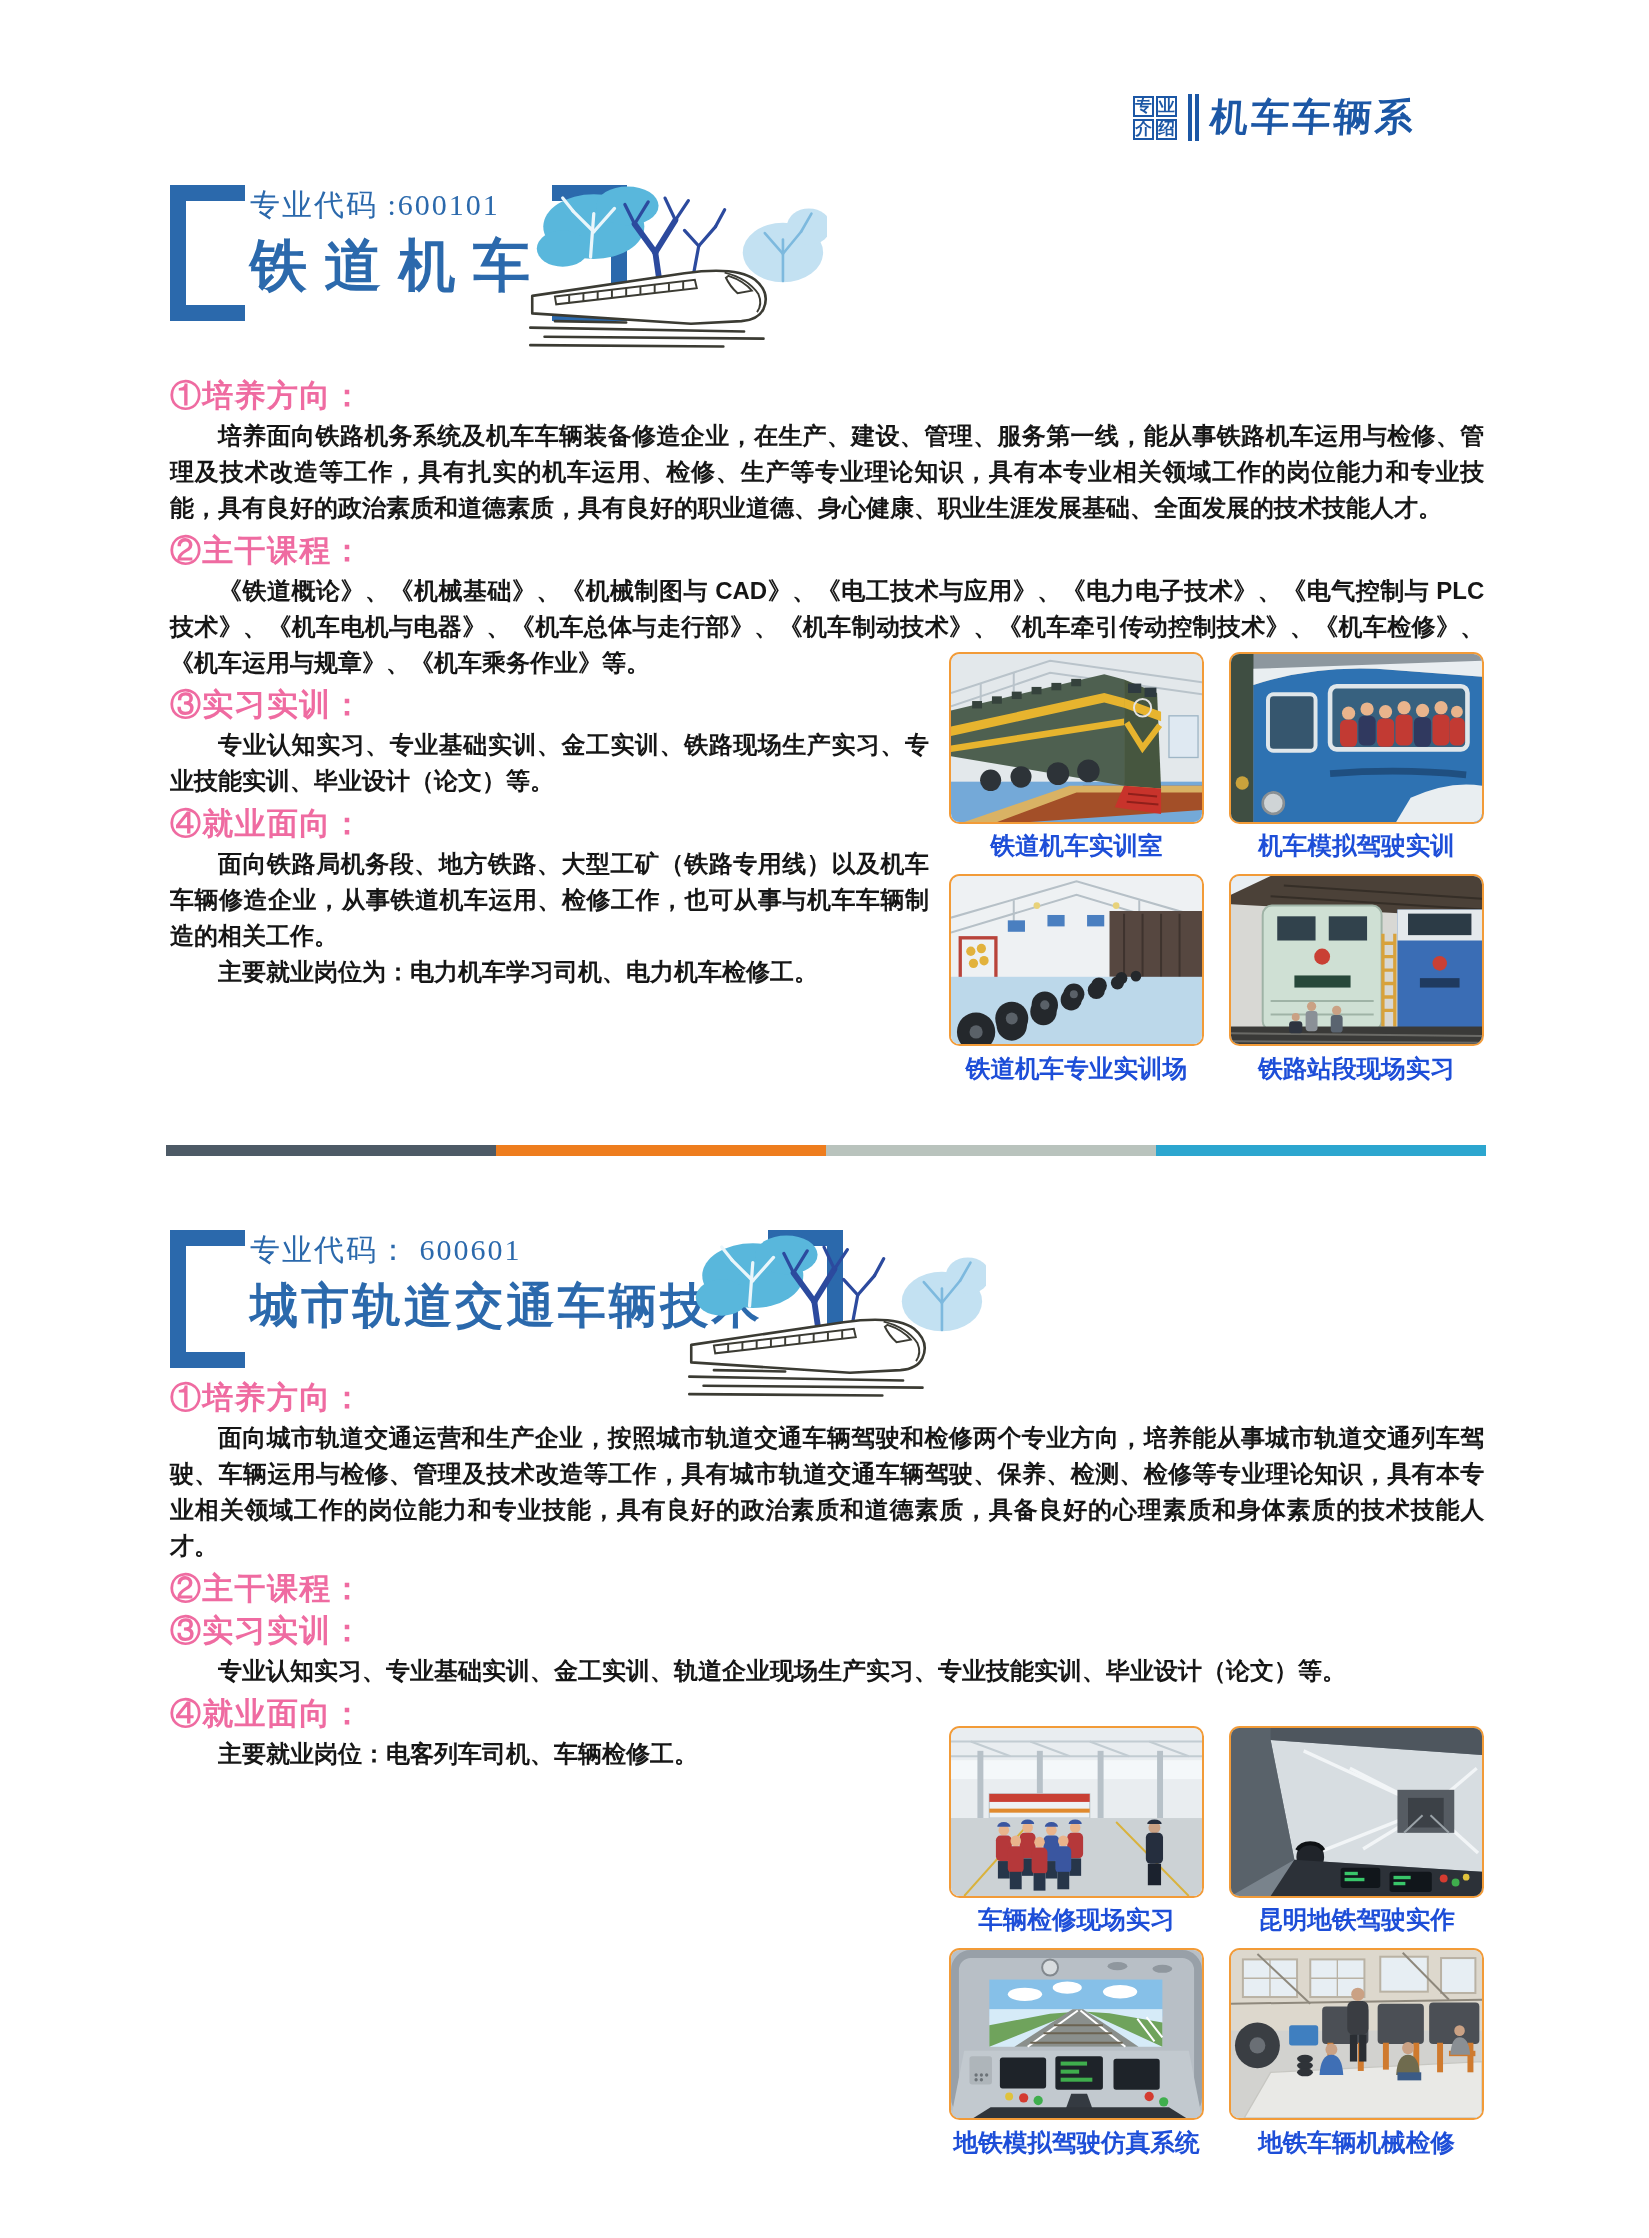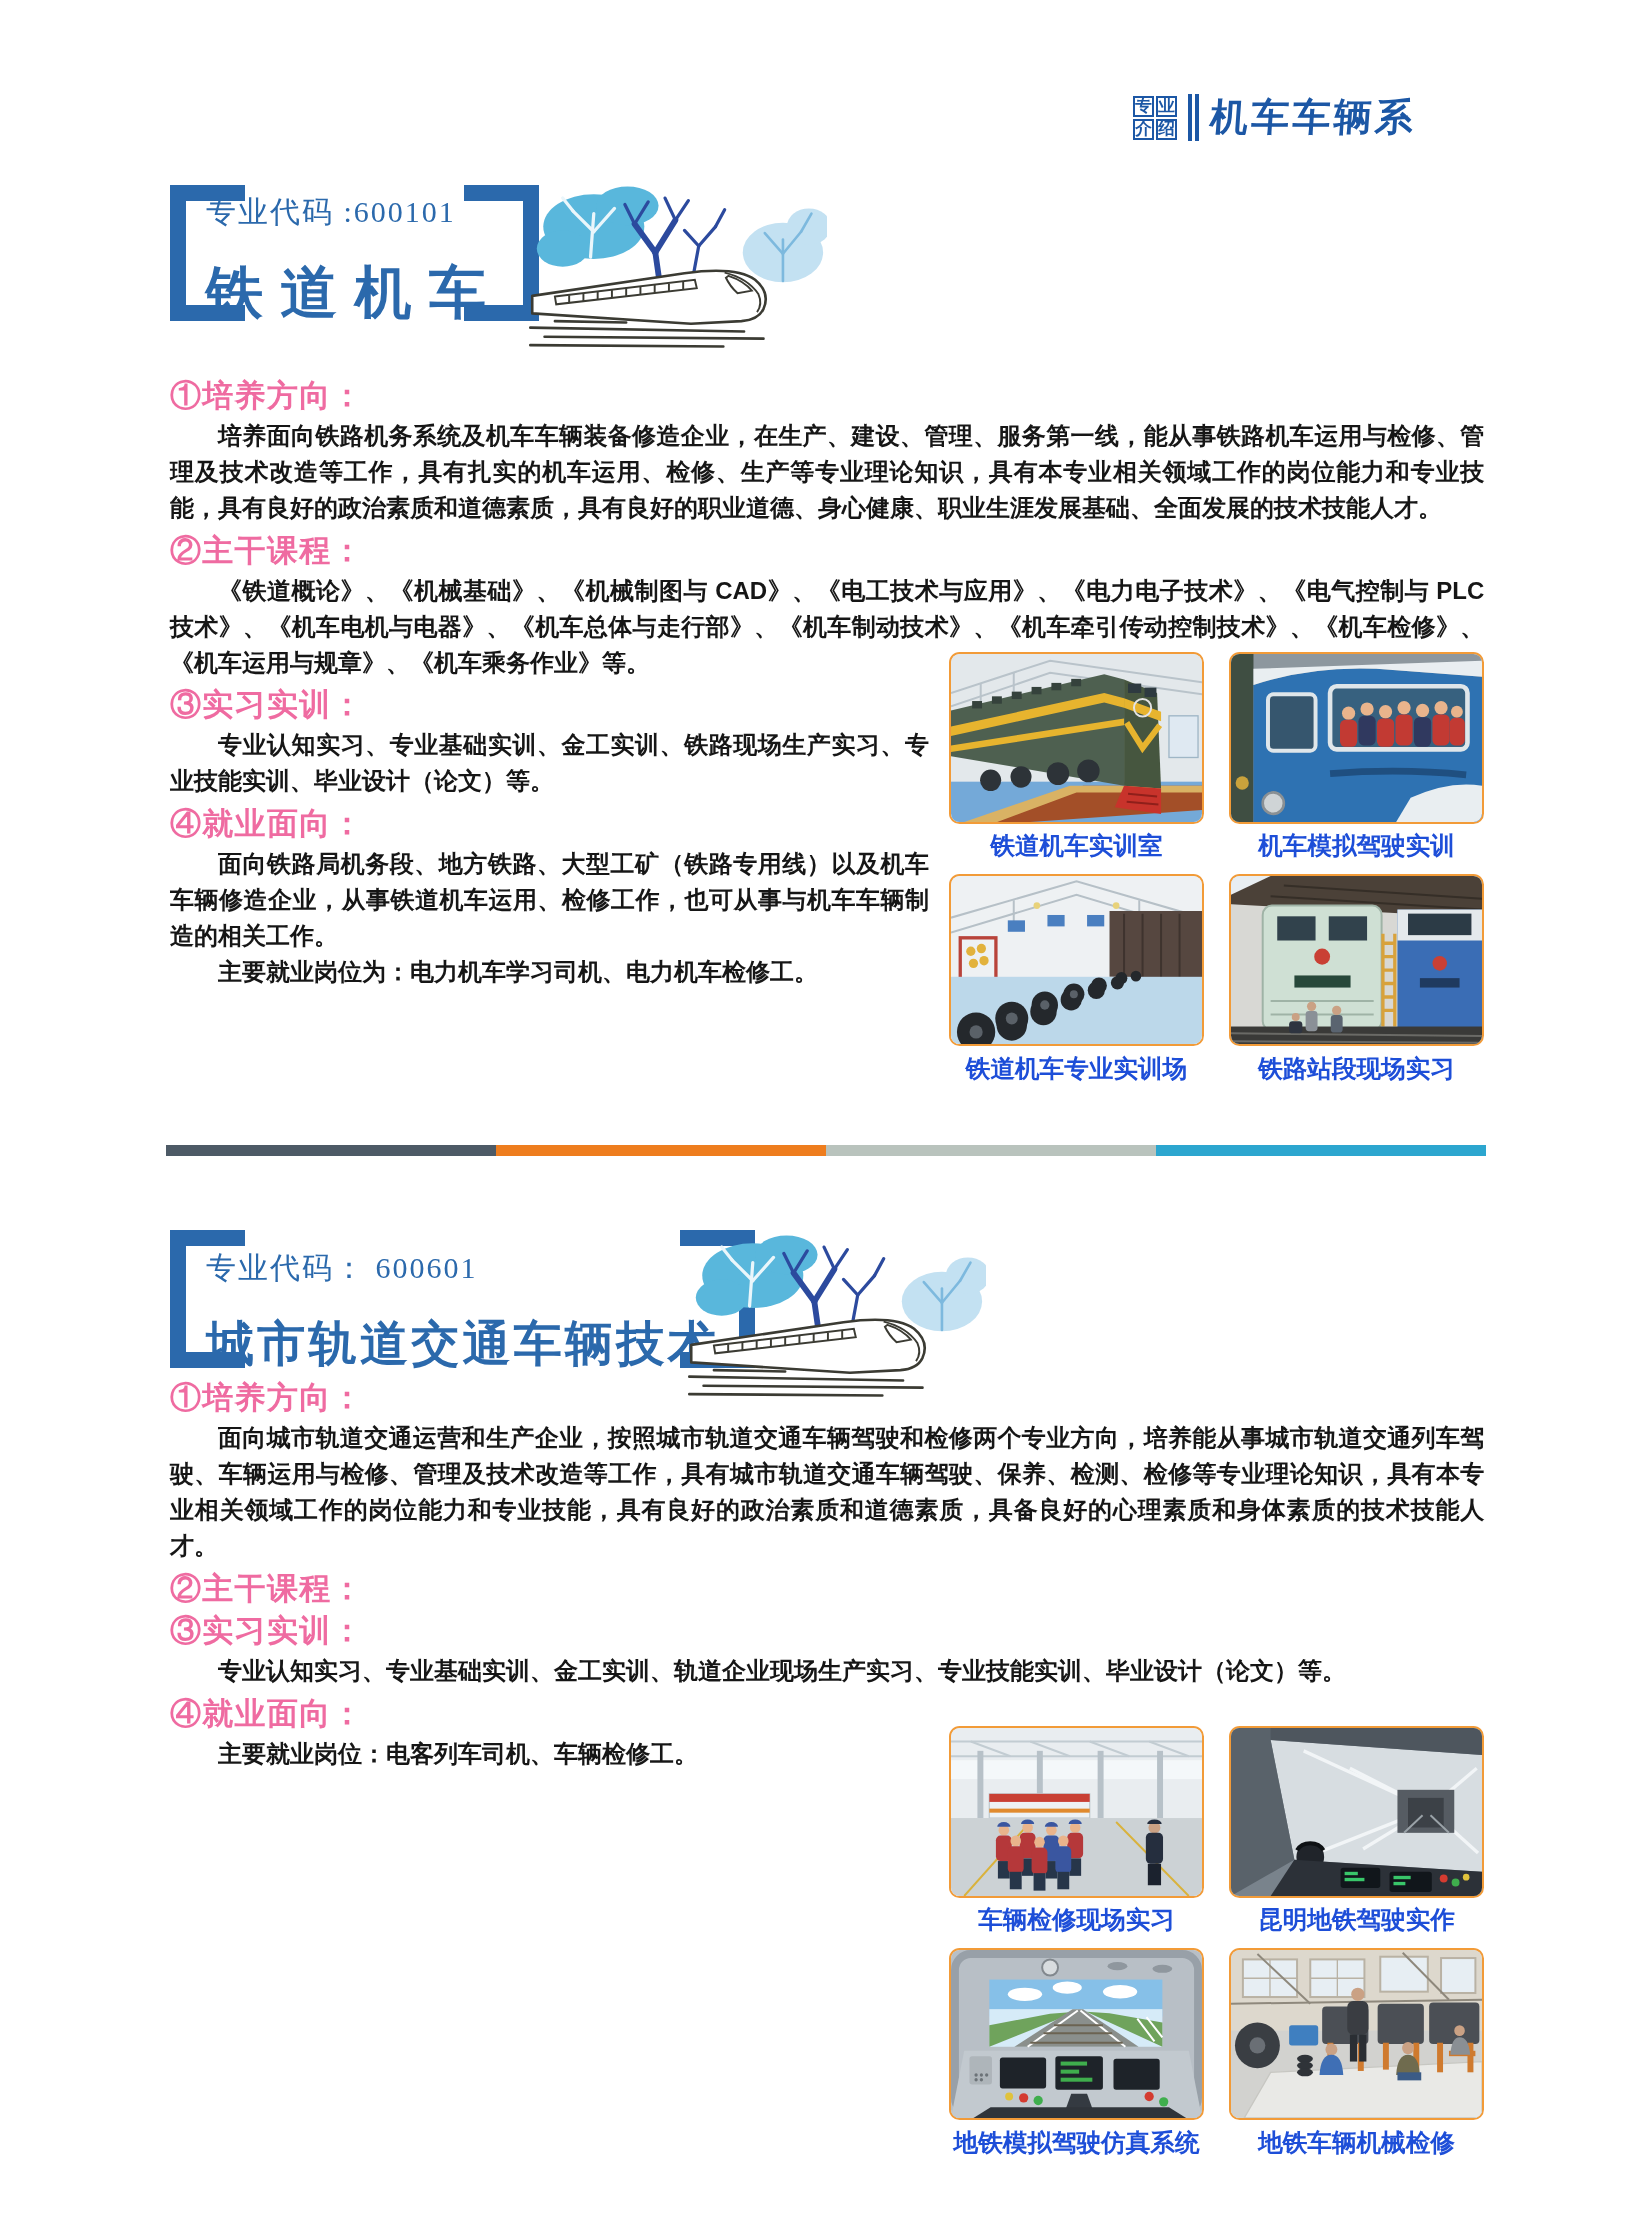--- a/index.html
+++ b/index.html
@@ -9,28 +9,28 @@
   
   .dept-header{position:absolute;top:92px;right:234px;display:flex;align-items:center;gap:10.6px;}
   .badge{display:grid;grid-template-columns:21px 21px;grid-auto-rows:21px;gap:2px;}
   .badge span{border:2px solid #1c57a5;color:#1c57a5;font-size:16.6px;font-weight:700;
               display:flex;align-items:center;justify-content:center;line-height:1;}
   .vbars{display:flex;gap:3.3px;height:47px;}
   .vbars i{width:4px;background:#1c57a5;}
   .dept-title{font-size:38px;font-weight:800;color:#1c57a5;letter-spacing:3.3px;transform:skewX(-4deg);}
 
   
-  .major-box{position:absolute;display:flex;flex-direction:column;justify-content:flex-end;gap:10.6px;padding:0 36px;}
+  .major-box{position:absolute;display:flex;flex-direction:column;justify-content:flex-start;gap:10.6px;padding:0 80px;}
   .major-box::before,.major-box::after{content:"";position:absolute;top:0;bottom:0;width:59px;border:16.6px solid #2b69ac;}
   .major-box::before{left:0;border-right:none;}
   .major-box::after{right:0;border-left:none;}
   .box1{left:170px;top:185px;height:136px;}
   .box2{left:170px;top:1230px;height:138px;}
   .major-code{font-size:30px;color:#2b69ac;font-family:"Liberation Serif",serif;letter-spacing:2px;}
-  .major-name{font-size:57px;font-weight:800;color:#2b69ac;line-height:1;white-space:nowrap;margin-top:20px;}
+  .major-name{font-size:57px;font-weight:800;color:#2b69ac;line-height:1;white-space:nowrap;}
   .box1 .major-name{letter-spacing:17.3px;}
   .box2 .major-name{font-size:48px;letter-spacing:3.3px;}
 
   .illus{position:absolute;width:298px;height:181px;}
   .illus svg{width:100%;height:100%;display:block;}
   .illus1{left:529px;top:173px;}
   .illus2{left:688px;top:1222px;}
 
   
   .content{position:absolute;left:170px;width:1315px;text-align:justify;}

